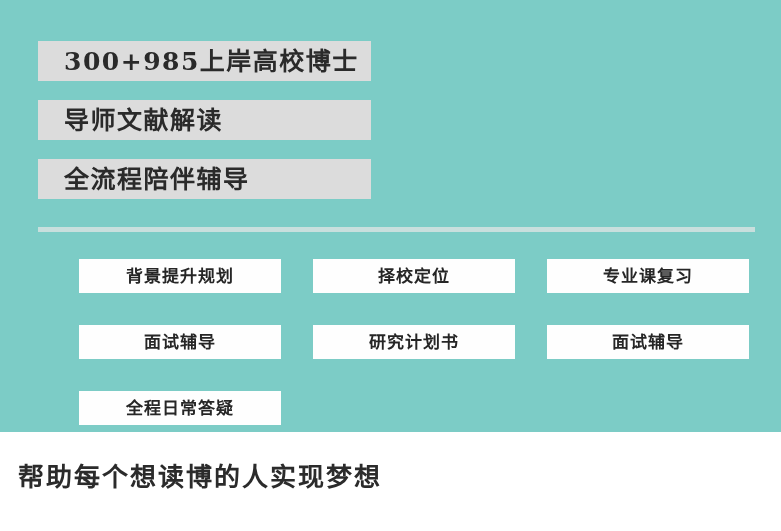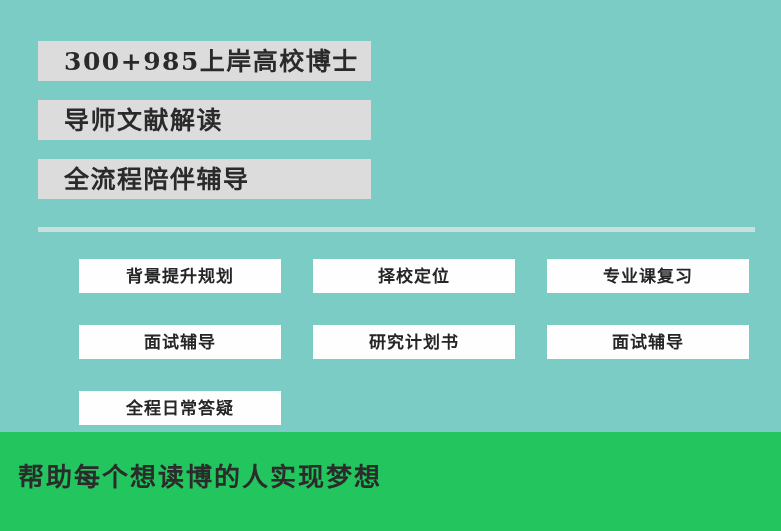--- a/index.html
+++ b/index.html
@@ -109,21 +109,21 @@
     white-space: nowrap;
   }
 
   
   .bottom-bar {
     position: absolute;
     left: 0;
     top: 432px;
     width: 781px;
     height: 99px;
-    background: #22c55e;
+    background: #ffffff;
     box-sizing: border-box;
   }
 
   .tagline {
     position: absolute;
     left: 18px;
     top: 32px;
     font-family: "DejaVu Serif", "Liberation Serif", serif;
     font-weight: bold;
     font-size: 26px;

